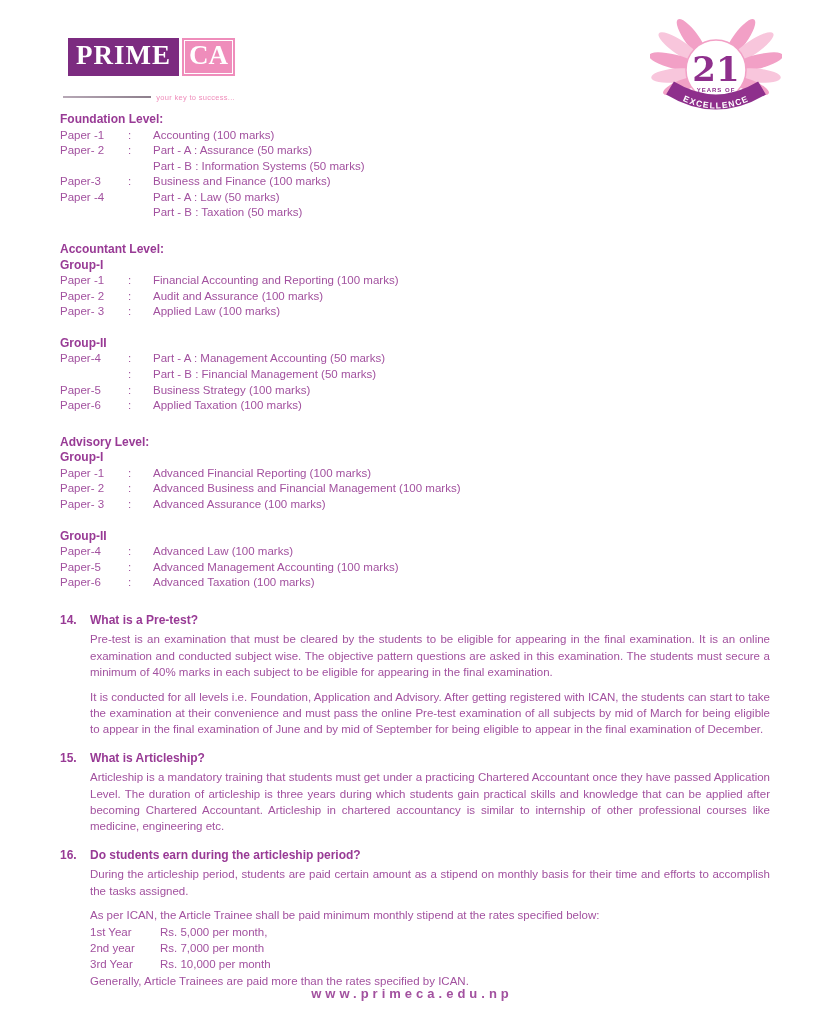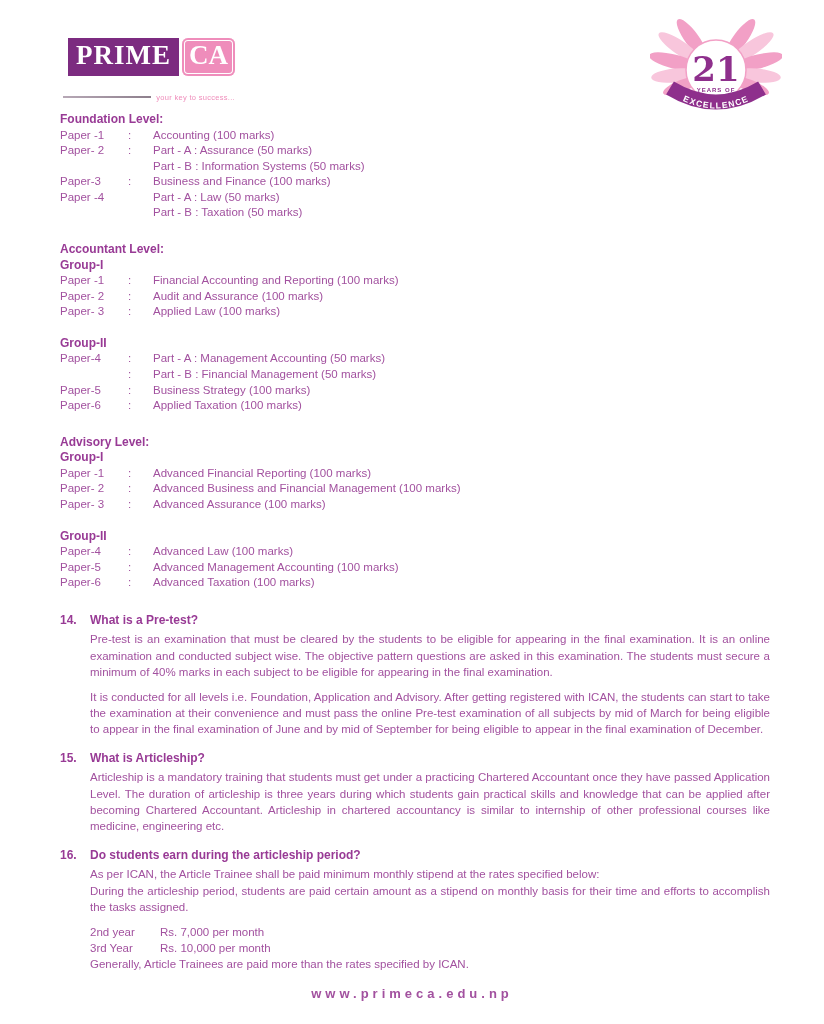--- a/index.html
+++ b/index.html
@@ -23,21 +23,20 @@
   .logo-prime{
     background:var(--logo-purple);color:#fff;
     font-family:"Liberation Serif", serif;font-size:27px;font-weight:bold;
     padding:3px 8px 5px 8px;letter-spacing:1px;line-height:1.1;
   }
   .logo-ca{
     background:var(--logo-pink);color:#fff;
     font-family:"Liberation Serif", serif;font-size:27px;font-weight:bold;
     padding:3px 7px 5px 7px;line-height:1.1;
     box-shadow:inset 0 0 0 2px var(--logo-pink), inset 0 0 0 3px #ffffff;
-    border-radius:6px;
   }
   .logo-tagline-row{display:flex;align-items:center;margin-top:17px;justify-content:flex-end;}
   .logo-line{
     height:2px;width:88px;
     background:linear-gradient(to right,#b7a8b6,#8d7f8c);
     margin-right:5px;
   }
   .logo-tagline{color:var(--logo-pink);font-size:7.5px;letter-spacing:0.3px;}
   .badge{position:absolute;right:42px;top:14px;width:132px;height:112px;}
   
@@ -265,22 +264,26 @@
         <div class="faq-body">
           <div class="faq-question">What is Articleship?</div>
           <div class="faq-para">Articleship is a mandatory training that students must get under a practicing Chartered Accountant once they have passed Application Level. The duration of articleship is three years during which students gain practical skills and knowledge that can be applied after becoming Chartered Accountant. Articleship in chartered accountancy is similar to internship of other professional courses like medicine, engineering etc.</div>
         </div>
       </div>
 
       <div class="faq-item">
         <div class="faq-num">16.</div>
         <div class="faq-body">
           <div class="faq-question">Do students earn during the articleship period?</div>
+          <div class="faq-para">During the articleship period, students are paid certain amount as a stipend on monthly basis for their time and efforts to accomplish the tasks assigned.</div>
           <div class="faq-para" style="margin-bottom:0">As per ICAN, the Article Trainee shall be paid minimum monthly stipend at the rates specified below:</div>
-          <div class="faq-para">During the articleship period, students are paid certain amount as a stipend on monthly basis for their time and efforts to accomplish the tasks assigned.</div>
+          <div class="stipend-row">
+            <span class="stipend-label">1st Year</span>
+            <span class="stipend-value">Rs. 5,000 per month,</span>
+          </div>
           <div class="stipend-row">
             <span class="stipend-label">2nd year</span>
             <span class="stipend-value">Rs. 7,000 per month</span>
           </div>
           <div class="stipend-row">
             <span class="stipend-label">3rd Year</span>
             <span class="stipend-value">Rs. 10,000 per month</span>
           </div>
           <div class="faq-closing">Generally, Article Trainees are paid more than the rates specified by ICAN.</div>
         </div>

